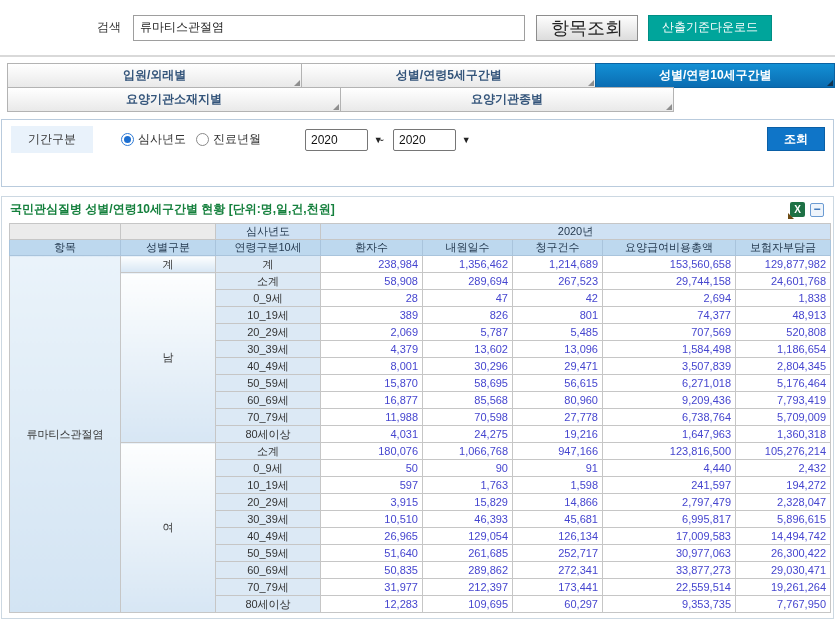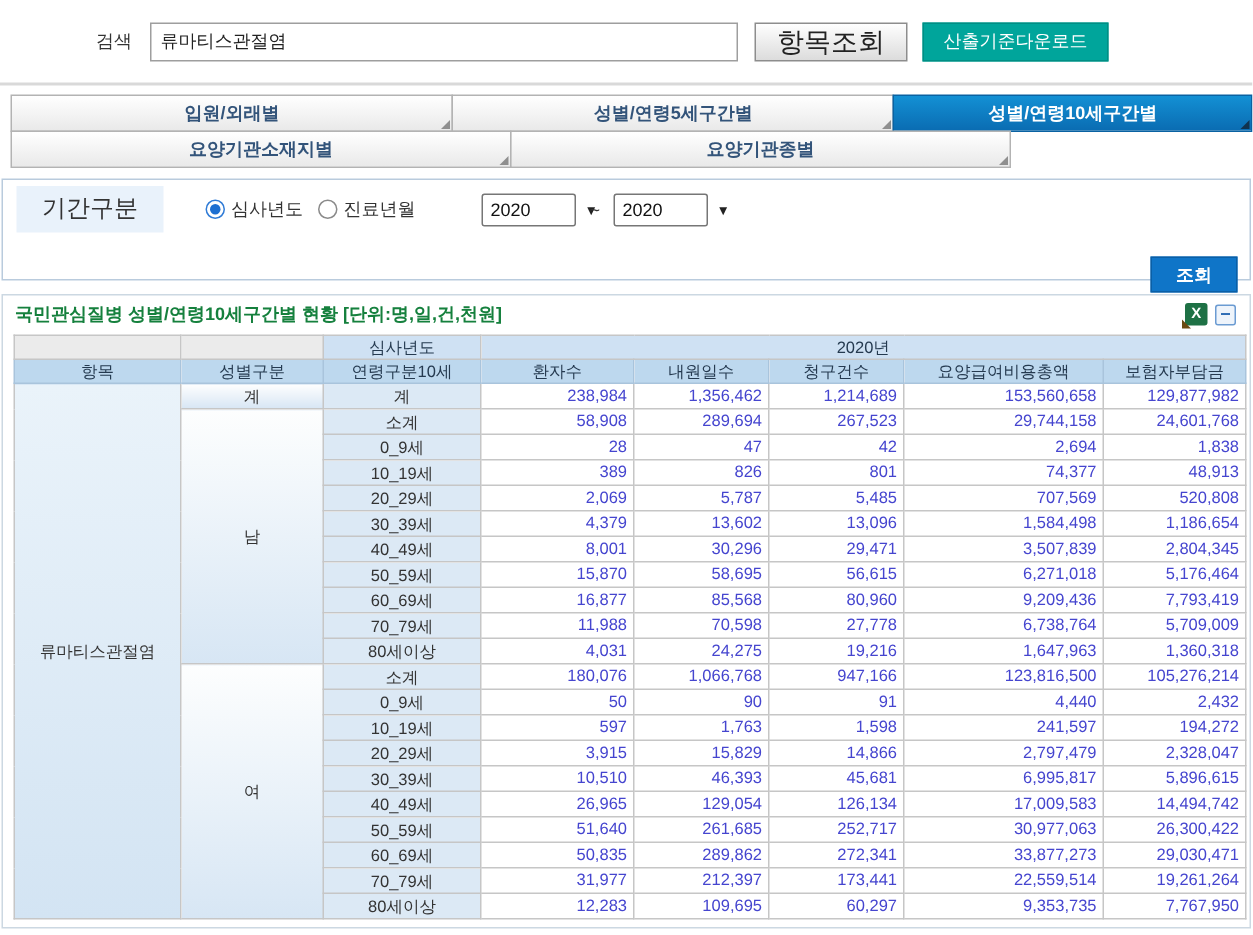--- a/index.html
+++ b/index.html
@@ -4,21 +4,21 @@
 <style>
   * { box-sizing: border-box; }
   html,body { margin:0; padding:0; }
   body {
     width:835px; height:623px; overflow:hidden; background:#ffffff;
     font-family:"Liberation Sans","DejaVu Sans",sans-serif; font-size:12px; color:#333;
     position:relative;
   }
 
   
-  .topbar { height:57px; border-bottom:2px solid #d9d9d9; display:flex; align-items:center; padding-left:64px; }
+  .topbar { height:57px; border-bottom:2px solid #d9d9d9; display:flex; align-items:center; padding-left:97px; }
   .topbar .lbl { margin-right:12px; color:#333; }
   .search-input {
     width:392px; height:26px; border:1px solid #9e9e9e; padding:0 6px; font-size:12px;
     font-family:"Liberation Sans","DejaVu Sans",sans-serif; color:#222;
   }
   .btn-gray {
     margin-left:11px; height:26px; padding:0 14px; border:1px solid #8d8d8d;
     background:linear-gradient(180deg,#fefefe,#dcdcdc); color:#222; font-size:18px; cursor:pointer;
     font-family:"Liberation Sans","DejaVu Sans",sans-serif;
   }
@@ -46,21 +46,21 @@
     position:absolute; right:1px; bottom:1px; width:0; height:0;
     border-left:6px solid transparent; border-bottom:6px solid #8f8f8f;
   }
   .tab.active .fold { border-bottom-color:#10334f; }
 
   
   .filter-panel {
     margin:7px 1px 0; height:68px; border:1px solid #b9cbdd; position:relative; background:#fff;
   }
   .filter-row { display:flex; align-items:center; padding:7px 8px 0 9px; height:32px; }
-  .filter-label { background:#e9f2fb; padding:5px 17px; color:#333; font-size:16px; }
+  .filter-label { background:#e9f2fb; padding:5px 17px; color:#333; font-size:12px; }
   .radio-group { display:flex; align-items:center; margin-left:28px; }
   .radio-opt { display:flex; align-items:center; margin-right:10px; cursor:pointer; }
   .radio-circle {
     width:13px; height:13px; border-radius:50%; border:1px solid #8a8a8a; background:#fff;
     margin-right:4px; position:relative; flex:0 0 auto;
   }
   .radio-circle.checked { border-color:#2f7bd6; }
   .radio-circle.checked::after {
     content:""; position:absolute; left:2px; top:2px; width:7px; height:7px; border-radius:50%; background:#1d6fd1;
   }
@@ -68,21 +68,20 @@
     width:63px; height:22px; border:1px solid #767676; border-radius:2px; background:#fff;
     display:flex; align-items:center; justify-content:space-between; padding:0 5px; cursor:pointer;
     font-size:12px; color:#111;gap:36px;
   }
   .sel-from { margin-left:34px; }
   .tilde { margin:0 9px; color:#333; }
   .btn-search {
     position:absolute; right:8px; top:7px; width:58px; height:24px; border:1px solid #0a5fa6;
     background:#0f75c8; color:#fff; font-weight:bold; font-size:12px; cursor:pointer;
     font-family:"Liberation Sans","DejaVu Sans",sans-serif;
-    margin-top:44px;
   }
 
   
   .table-panel { margin:9px 1px 0; height:423px; border:1px solid #ccd8e2; background:#fff; }
   .table-titlebar { display:flex; align-items:center; height:25px; padding:0 9px 0 8px; }
   .table-title { font-weight:bold; color:#15803d; font-size:12px; flex:1; }
   .icon-excel {
     width:15px; height:15px; background:#1e7145; border-radius:2px; color:#fff; font-size:10px;
     font-weight:bold; text-align:center; line-height:15px; cursor:pointer; margin-right:5px;
     font-family:"Liberation Sans",sans-serif; position:relative;

